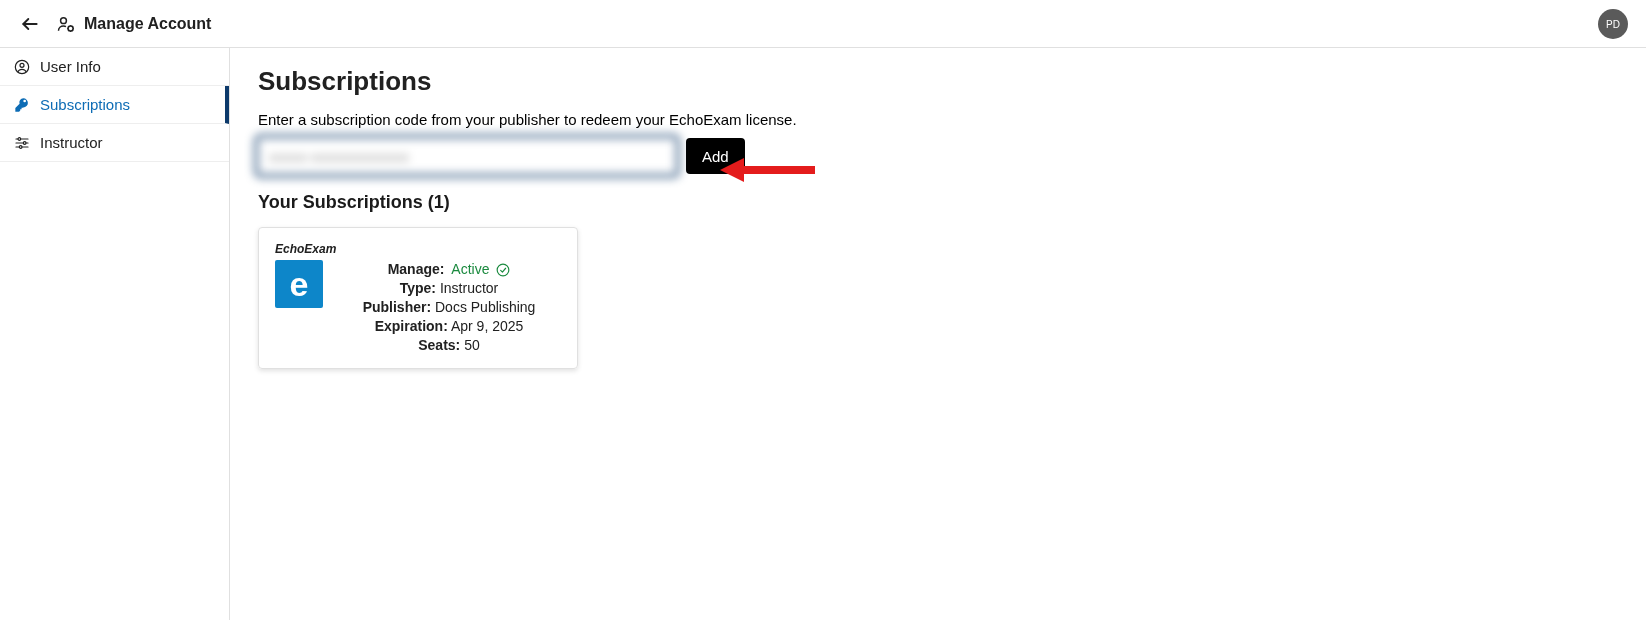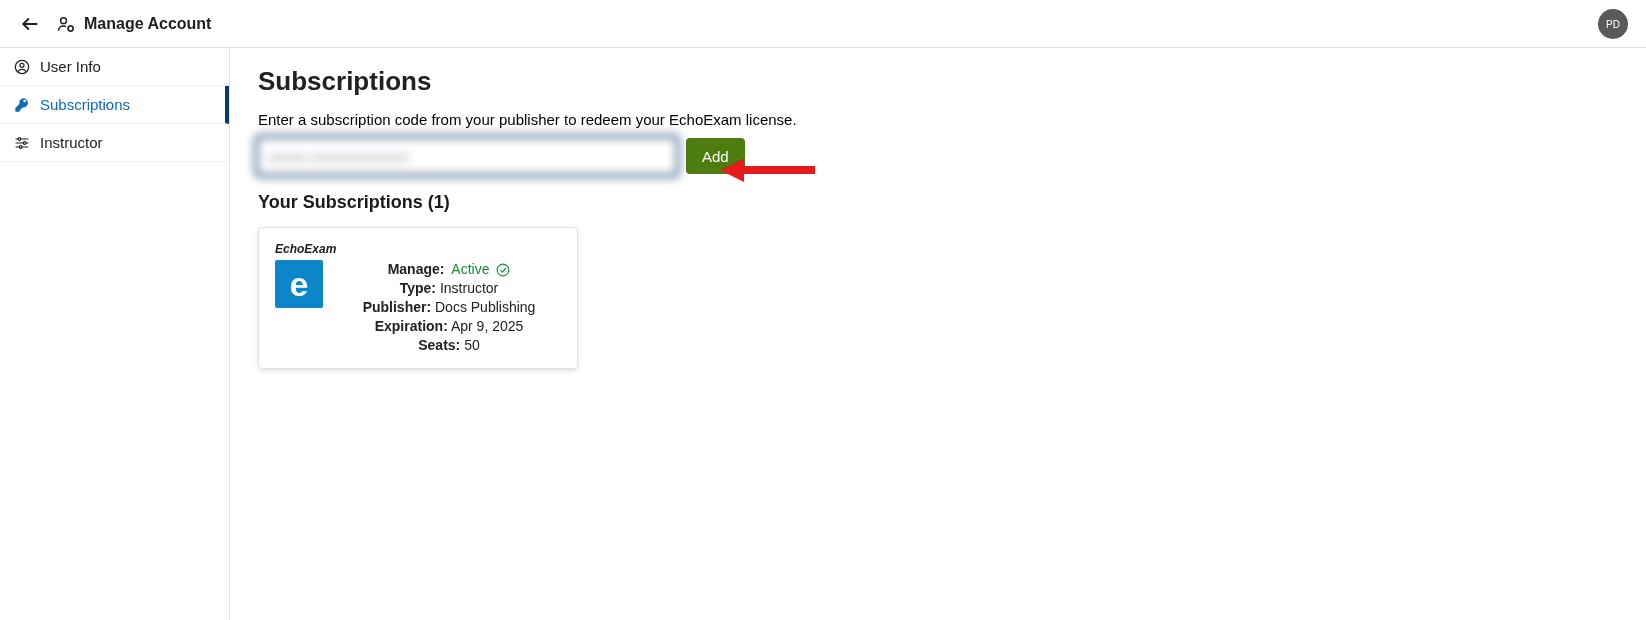--- a/index.html
+++ b/index.html
@@ -128,21 +128,21 @@
     color: #bdbdbd;
   }
   .blurred {
     filter: blur(4px);
     color: #9e9e9e;
   }
   .add-btn {
     margin-left: 10px;
     height: 36px;
     padding: 0 16px;
-    background: #4d7c0f;
+    background: #000000;
     color: #fff;
     border: none;
     border-radius: 4px;
     font-size: 15px;
     cursor: pointer;
   }
   .arrow {
     position: absolute;
     left: 490px;
     top: 107px;

